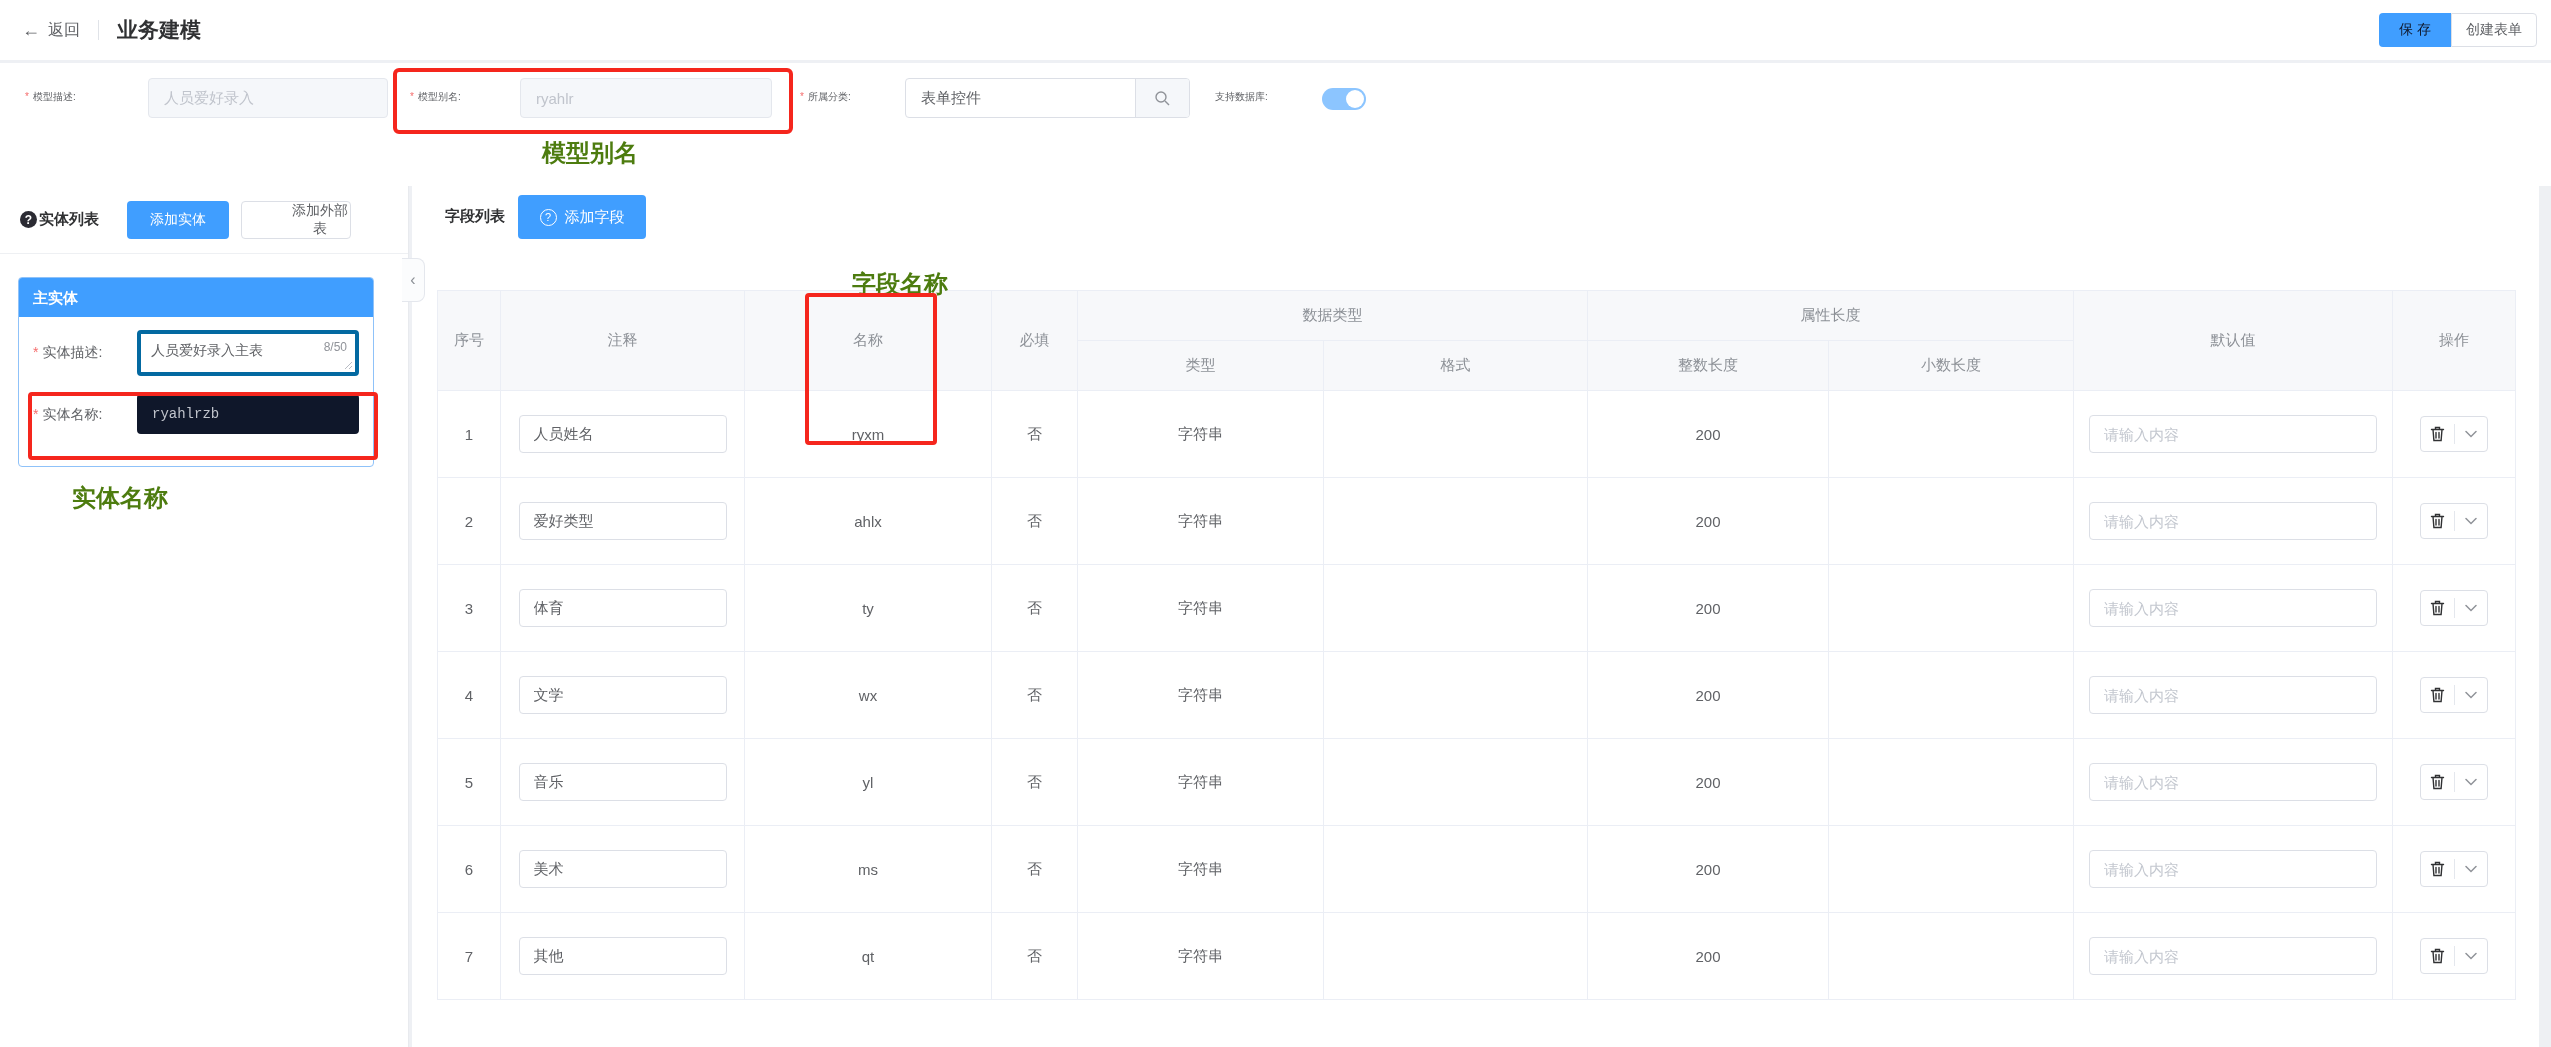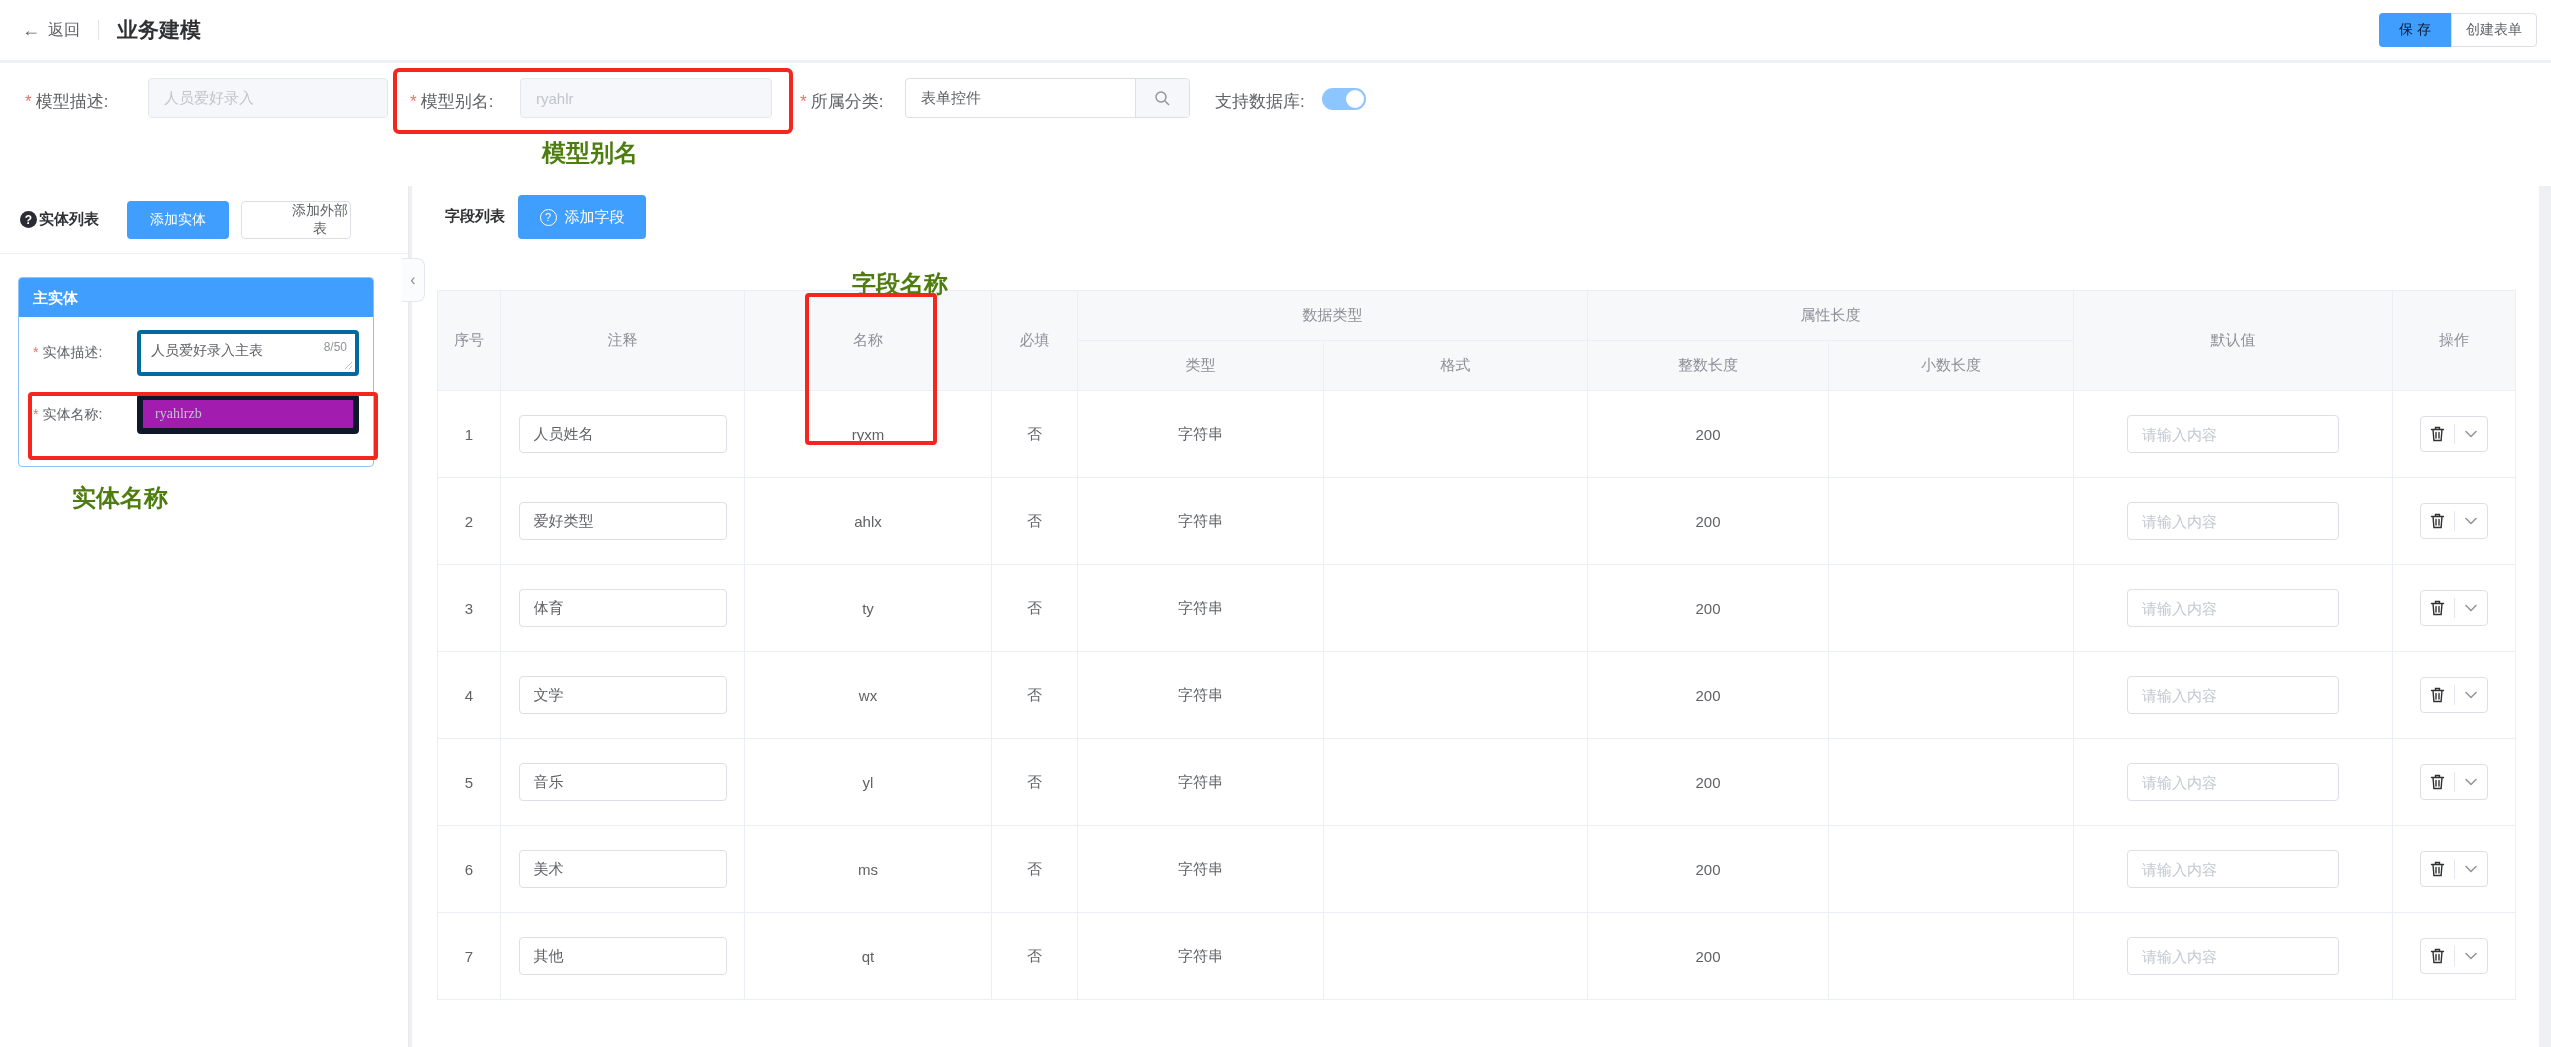--- a/index.html
+++ b/index.html
@@ -15,21 +15,21 @@
   .tb-divider { width:1px; height:20px; background:#e0e3e8; margin:0 18px; }
   .page-title { font-size:21px; font-weight:bold; color:#303133; }
   .topbar-actions { margin-left:auto; display:flex; }
   .btn { height:34px; font-size:14px; border:1px solid transparent; cursor:pointer;
          display:inline-flex; align-items:center; justify-content:center; font-family:inherit; }
   .btn.primary { background:#409eff; color:#0f172a; border-radius:4px 0 0 4px; width:72px; }
   .btn.plain { background:#fff; color:#606266; border:1px solid #dcdfe6; border-radius:0 4px 4px 0; width:86px; }
 
   
   .model-form { position:absolute; top:63px; left:0; width:2551px; height:123px; background:#fff; }
-  .f-label { position:absolute; top:27px; font-size:17px; color:#606266; white-space:nowrap;text-align:center; }
+  .f-label { position:absolute; top:27px; font-size:10px; color:#606266; white-space:nowrap;text-align:center; }
   .req { color:#f56c6c; margin-right:4px; }
   .field-box { position:absolute; top:15px; height:40px; border:1px solid #e4e7ed; border-radius:4px;
                background:#f5f7fa; display:flex; align-items:center; padding:0 15px; font-size:15px; }
   .field-box.white { background:#fff; border-color:#dcdfe6; color:#606266; padding:0; overflow:hidden; }
   .ph-text { color:#c0c4cc; }
   .cat-input { border:none; outline:none; background:transparent; width:229px; height:38px;
                padding:0 15px; font-size:15px; color:#606266; font-family:inherit; }
   .cat-append { width:55px; height:40px; background:#f5f7fa; border-left:1px solid #dcdfe6;
                 display:flex; align-items:center; justify-content:center; cursor:pointer; }
   .switch { position:absolute; left:1322px; top:25px; width:44px; height:22px; border-radius:11px;
@@ -57,23 +57,23 @@
                       border:1px solid #dcdfe6; border-radius:4px; font-size:14px; cursor:pointer; font-family:inherit;padding-left:48px; }
   .entity-card { position:absolute; left:18px; top:91px; width:356px; height:190px;
                  border:1px solid #8fc2f9; border-radius:4px; background:#fff; }
   .ec-header { height:39px; background:#409eff; border-radius:3px 3px 0 0; color:#fff; font-weight:bold;
                font-size:15px; line-height:39px; padding-left:14px; }
   .ec-label { position:absolute; font-size:14px; color:#606266; white-space:nowrap; }
   .ec-textarea { position:absolute; left:118px; top:52px; width:222px; height:46px; border:4px solid #0369a1;
                  border-radius:4px; font-size:14px; color:#606266; padding:8px 10px; }
   .ec-counter { position:absolute; right:8px; top:6px; font-size:12px; color:#909399; }
   .ec-resize { position:absolute; right:2px; bottom:2px; }
-  .ec-name-input { position:absolute; left:118px; top:116px; width:222px; height:40px; background:#a21caf;
-                   border:6px solid #0f172a; border-radius:4px; padding:0 12px; font-size:14px;
-                   color:#c0c4cc; font-family:Liberation Serif, serif; outline:none; }
+  .ec-name-input { position:absolute; left:118px; top:116px; width:222px; height:40px; background:#0f172a;
+                   border:3px solid #0f172a; border-radius:4px; padding:0 12px; font-size:14px;
+                   color:#c0c4cc; font-family:Liberation Mono, monospace; outline:none; }
   .ec-name-input::placeholder { color:#c0c4cc; }
   .entity-name-box { left:28px; top:206px; width:350px; height:68px; border-radius:4px; }
   .entity-ann { left:72px; top:296px; }
 
   .collapse-tab { position:absolute; left:402px; top:258px; width:23px; height:44px; background:#fbfcfd;
                   border:1px solid #e4e7ed; border-left:none; border-radius:0 8px 8px 0; z-index:6;
                   display:flex; align-items:center; justify-content:center; color:#8c9096; font-size:16px; cursor:pointer; }
 
   
   .field-panel { position:absolute; top:186px; left:412px; width:2139px; height:861px; background:#fff; }
@@ -88,21 +88,21 @@
 
   
   .field-table { position:absolute; left:25px; top:104px; width:2078px; border-collapse:collapse;
                  table-layout:fixed; font-size:15px; }
   .field-table th, .field-table td { border:1px solid #ebeef5; text-align:center; vertical-align:middle; }
   .field-table th { background:#f7f8fa; color:#8c9096; font-weight:normal; height:50px; }
   .field-table td { height:87px; color:#606266; background:#fff; }
   .cell-input { width:208px; height:38px; border:1px solid #dcdfe6; border-radius:4px; padding:0 14px;
                 font-size:15px; color:#606266; background:#fff; font-family:inherit; outline:none; }
   .cell-input::placeholder { color:#c3c7cf; }
-  .default-input { width:212px; }
+  .default-input { width:288px; }
   .split-btn { display:inline-flex; align-items:center; height:36px; width:68px; border:1px solid #dcdfe6;
                border-radius:4px; background:#fff; overflow:hidden; }
   .split-btn .seg { flex:1; height:100%; display:flex; align-items:center; justify-content:center; cursor:pointer; }
   .split-btn .sep { width:1px; height:20px; background:#e4e7ed; }
 
   .scroll-track { position:absolute; right:0; top:186px; width:12px; height:861px; background:#eef0f3; }
 </style>
 </head>
 <body>
 

